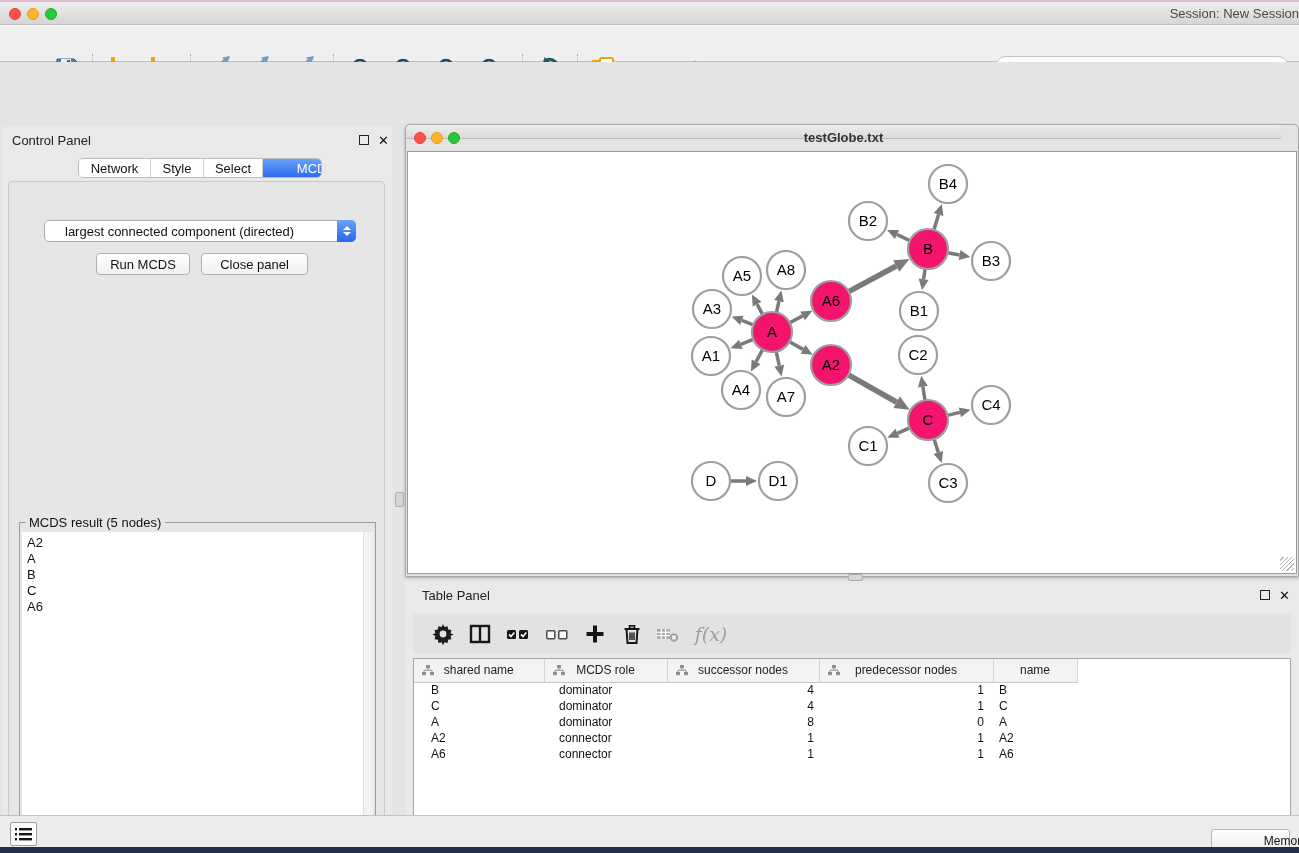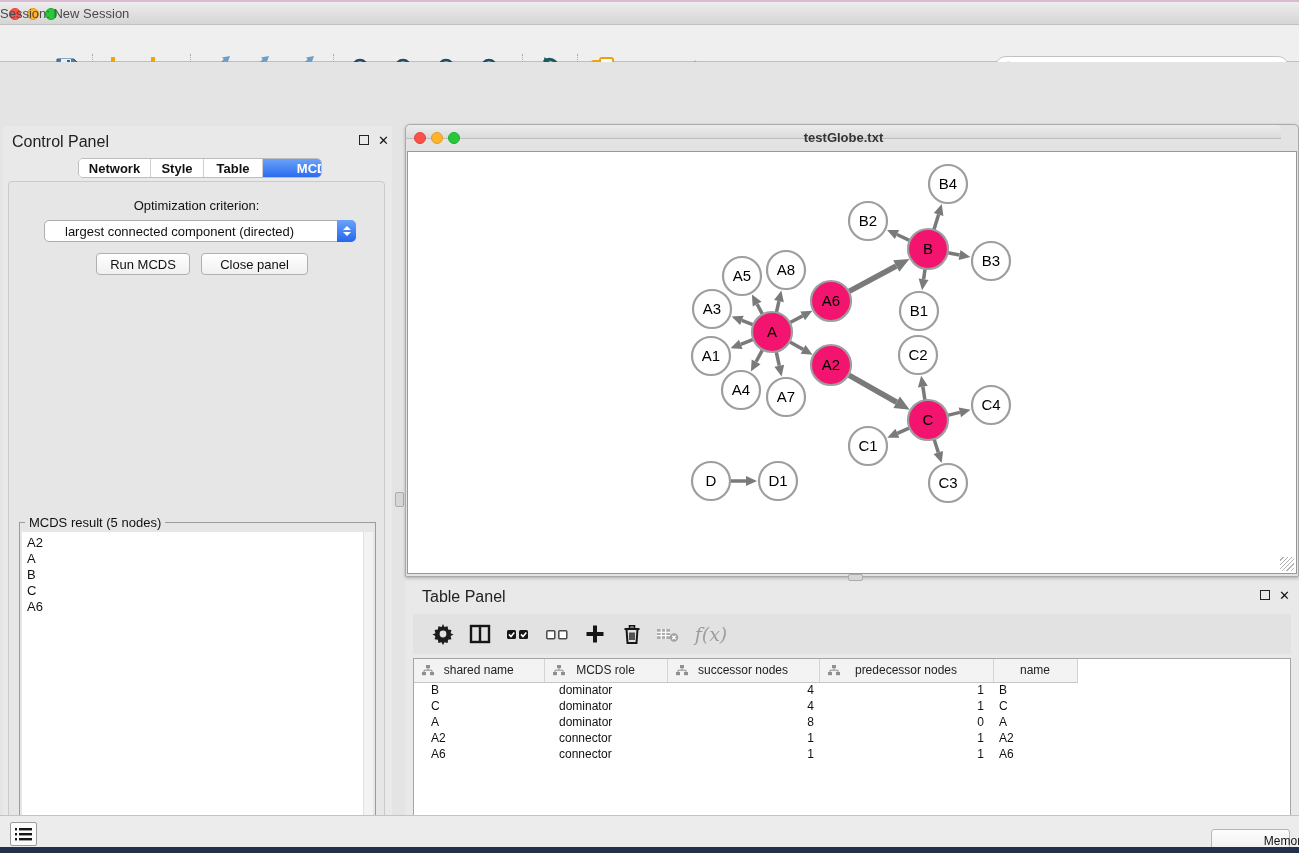--- a/index.html
+++ b/index.html
@@ -6,42 +6,42 @@
   html,body { width:1299px; height:853px; }
   body { font-family:"Liberation Sans","DejaVu Sans",sans-serif; background:#e6e6e6; position:relative; overflow:hidden; }
   #root { position:absolute; inset:0; width:1299px; height:853px; }
 
   
   .desktop-top { position:absolute; left:0; top:0; width:1299px; height:2px; background:#d9bcd4; }
   .desktop-bottom { position:absolute; left:0; top:847px; width:1299px; height:6px; background:#223149; }
 
   
   .titlebar { position:absolute; left:0; top:2px; width:1299px; height:23px; background:linear-gradient(#ededed,#d5d5d5); border-bottom:1px solid #c0c0c0; }
-  .titlebar .title { position:absolute; left:0; right:0; top:4px; text-align:left; font-size:13px; color:#4a4a4a; }
+  .titlebar .title { position:absolute; left:0; right:0; top:4px; text-align:right; font-size:13px; color:#4a4a4a; }
   .light { position:absolute; top:6px; width:12px; height:12px; border-radius:50%; }
   .light.red { left:9px; background:#fb5149; border:1px solid #e0443e; }
   .light.yellow { left:27px; background:#fdb32a; border:1px solid #dfa023; }
   .light.green { left:45px; background:#28c83b; border:1px solid #1eae2c; }
 
   
   .toolbar { position:absolute; left:0; top:25px; width:1299px; height:37px; background:#efefef; border-bottom:1px solid #bfbfbf; }
   .tbi { position:absolute; top:28px; width:32px; height:32px; display:flex; align-items:center; justify-content:center; cursor:pointer; }
   .tbsep { position:absolute; top:29px; width:0; height:28px; border-left:1px dotted #a9a9a9; }
   .searchbox { position:absolute; left:995px; top:31px; width:294px; height:22px; background:#fff; border:1px solid #c2c2c2; border-radius:11px; display:flex; align-items:center; padding-left:7px; }
   .searchbox input { border:none; outline:none; flex:1; font-size:12px; background:transparent; margin-left:4px; }
 
   
   .workarea { position:absolute; left:0; top:62px; width:1299px; height:753px; background:#e4e4e4; }
 
   
   .control-panel { position:absolute; left:3px; top:64px; width:389px; height:749px; background:#e9e9e9; }
-  .panel-title { font-size:16px; color:#222; position:absolute; }
+  .panel-title { font-size:13px; color:#222; position:absolute; }
   .float-btn { position:absolute; width:10px; height:10px; border:1.5px solid #222; background:transparent; cursor:pointer; }
   .close-btn { position:absolute; font-size:13px; font-weight:bold; color:#111; cursor:pointer; line-height:11px; }
-  .cp-tabs { position:absolute; left:75px; top:32px; height:20px; display:flex; border:1px solid #bdbdbd; border-radius:5px; overflow:hidden; background:#fff;font-weight:bold; }
+  .cp-tabs { position:absolute; left:75px; top:32px; height:20px; display:flex; border:1px solid #bdbdbd; border-radius:5px; overflow:hidden; background:#fff; }
   .cp-tab { display:flex; align-items:center; justify-content:center; font-size:13px; color:#111; background:#fff; border-right:1px solid #cfcfcf; cursor:pointer; }
   .cp-tab:last-child { border-right:none; }
   .cp-tab.selected { background:linear-gradient(#6aa1f9,#2b6cf0); color:#fff;padding-left:48px; }
   .cp-content { position:absolute; left:5px; top:55px; width:377px; height:688px; background:#e6e6e6; border:1px solid #cacaca; border-radius:4px; }
   .opt-label { position:absolute; left:0; right:0; top:16px; text-align:center; font-size:13px; color:#111; }
   .dropdown { position:absolute; left:35px; top:38px; width:312px; height:22px; background:#fff; border:1px solid #adadad; border-radius:5px; display:flex; align-items:center; cursor:pointer; }
   .dropdown .val { font-size:13px; color:#111; padding-left:20px; flex:1; white-space:nowrap; overflow:hidden; }
   .dropdown .stepper { width:19px; height:22px; margin:-1px -1px -1px 0; border-radius:0 5px 5px 0; background:linear-gradient(#6ba2f9,#2467ee); display:flex; flex-direction:column; align-items:center; justify-content:center; gap:2px; }
   .stepper i { width:0; height:0; border-left:4px solid transparent; border-right:4px solid transparent; }
   .stepper .up { border-bottom:4px solid #fff; }
@@ -269,26 +269,25 @@
   <div class="workarea">
 
     <div class="control-panel">
       <div class="panel-title" style="left:9px; top:7px">Control Panel</div>
       <span class="float-btn" style="left:356px; top:9px"></span>
       <span class="close-btn" style="left:375px; top:9px">✕</span>
 
       <div class="cp-tabs">
         <div class="cp-tab" style="width:72px">Network</div>
         <div class="cp-tab" style="width:53px">Style</div>
-        <div class="cp-tab" style="width:59px">Table</div>
+        <div class="cp-tab" style="width:59px">Select</div>
         <div class="cp-tab selected" style="width:58px">MCDS</div>
       </div>
 
       <div class="cp-content">
-        <div class="opt-label">Optimization criterion:</div>
         <div class="dropdown">
           <span class="val">largest connected component (directed)</span>
           <span class="stepper">
               <i class="up"></i>
               <i class="dn"></i>
             </span>
         </div>
         <div class="btn" style="left:87px; top:71px; width:94px">Run MCDS</div>
         <div class="btn" style="left:192px; top:71px; width:107px">Close panel</div>
 

